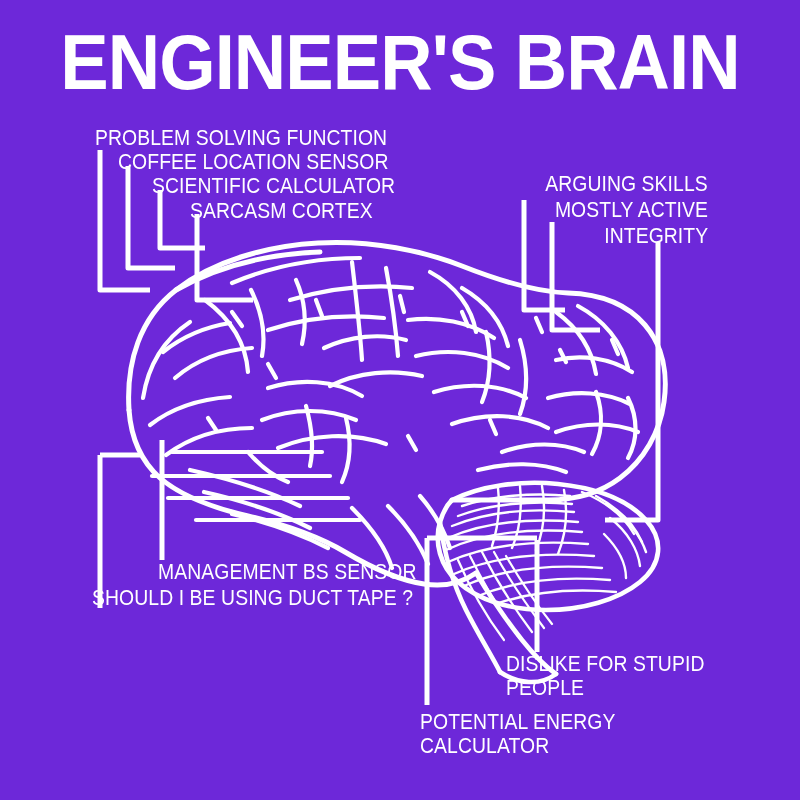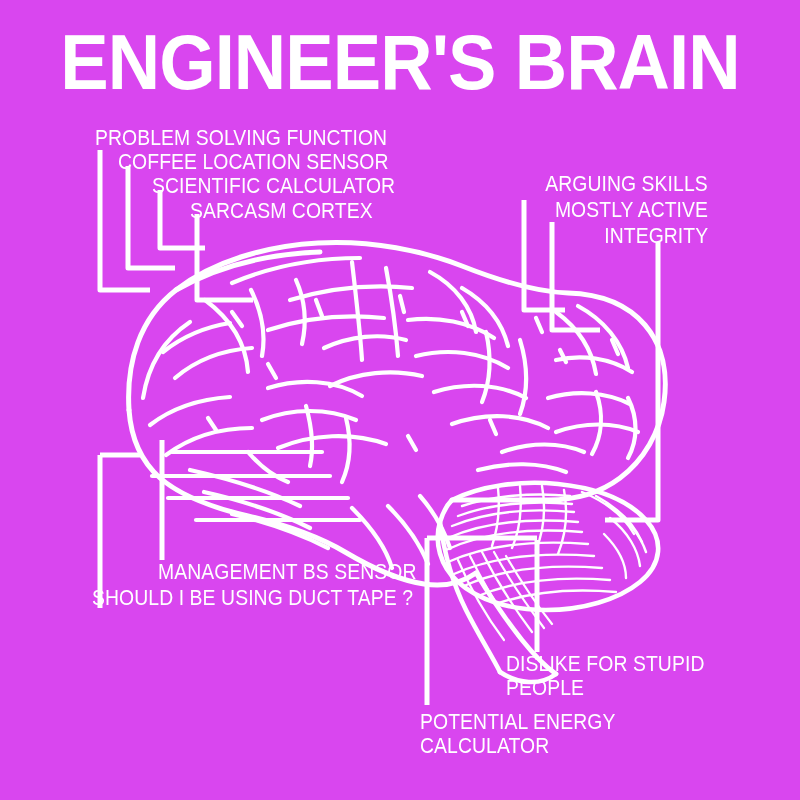--- a/index.html
+++ b/index.html
@@ -8,21 +8,21 @@
     padding: 0;
     background: #000000;
   }
   body {
     font-family: "Liberation Sans", "DejaVu Sans", sans-serif;
   }
   #stage {
     position: relative;
     width: 800px;
     height: 800px;
-    background: #d946ef;
+    background: #6d28d9;
     overflow: hidden;
   }
   #art {
     position: absolute;
     left: 0;
     top: 0;
     width: 800px;
     height: 800px;
   }
 

